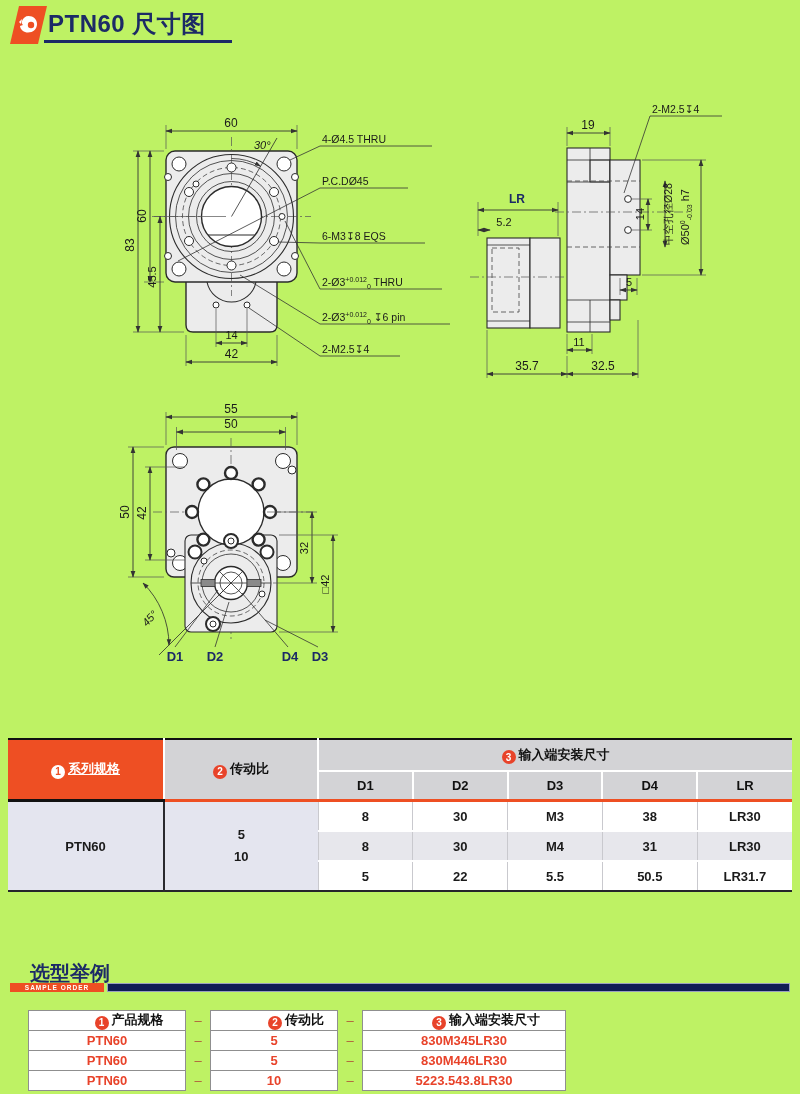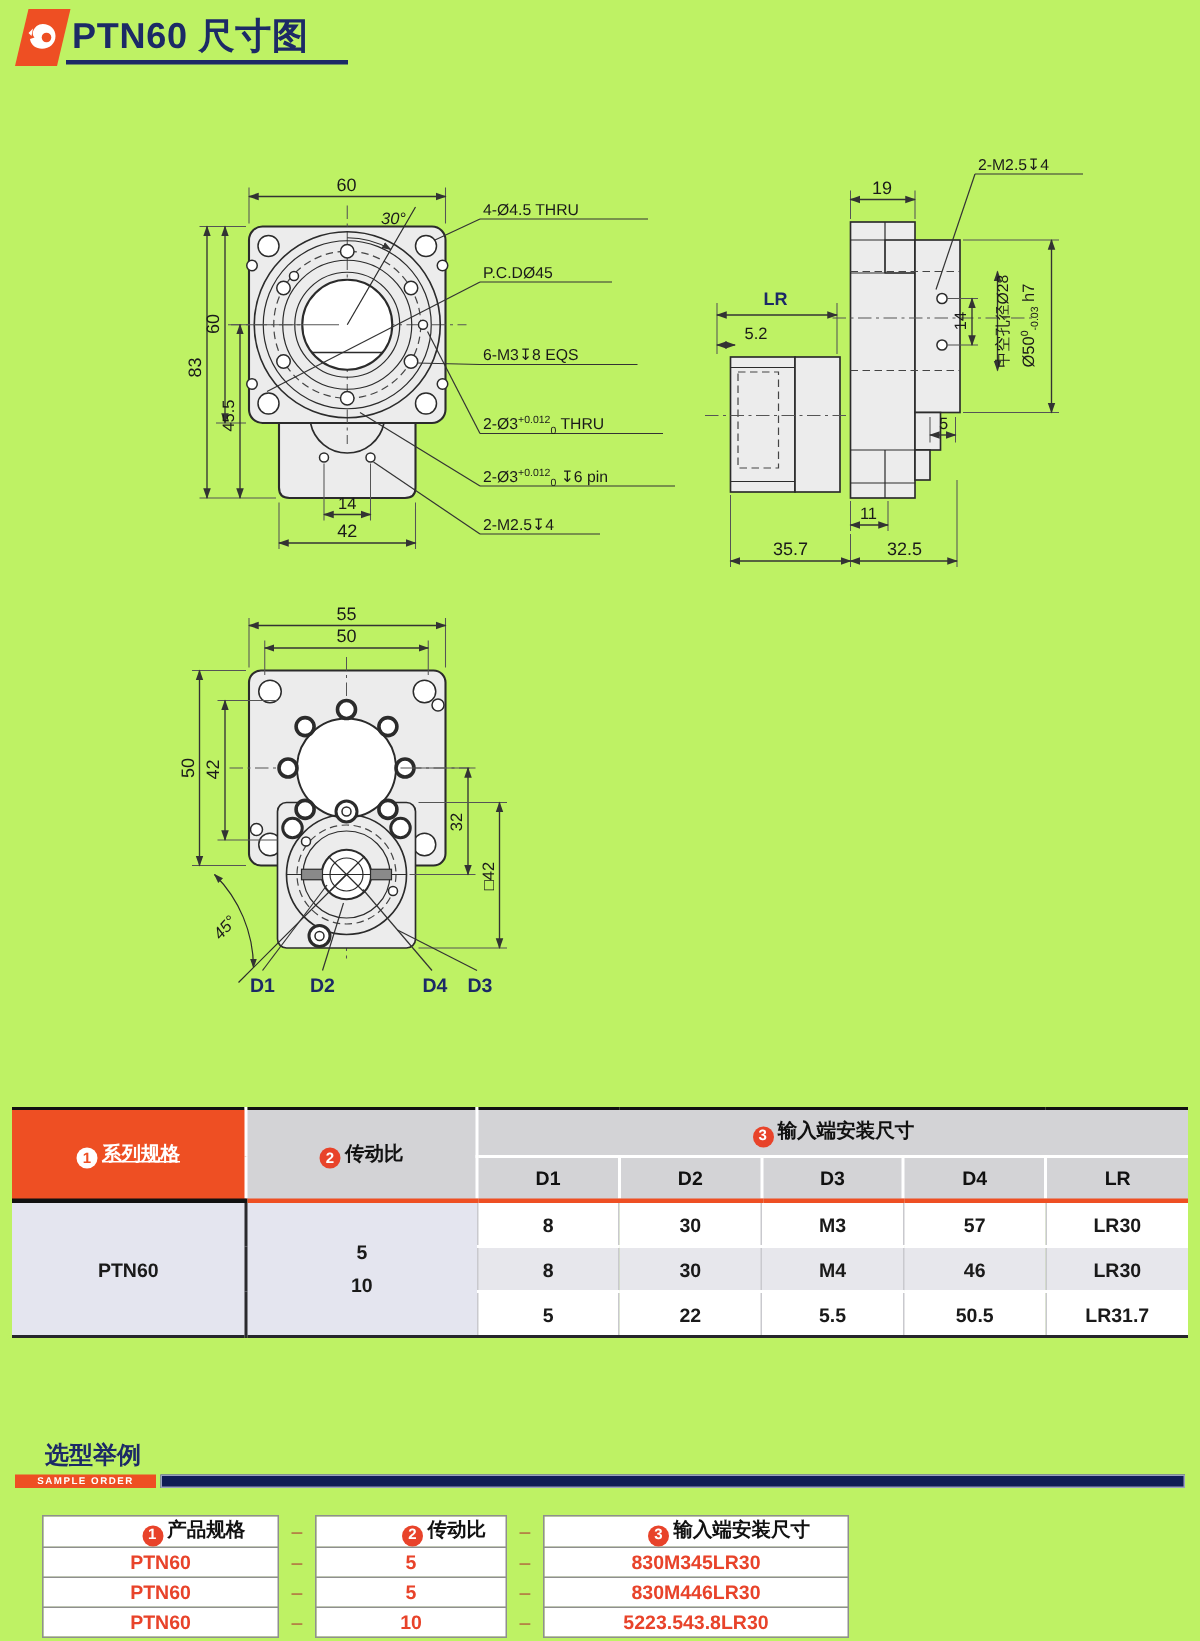--- a/index.html
+++ b/index.html
@@ -40,21 +40,21 @@
   .td-ratio{background:#e4e5ef;font-weight:bold;border-right:1px solid #c9c9ce;line-height:1.7;}
   .td-val{font-weight:bold;border-left:1px solid #c9c9ce;border-top:2px solid #fff;height:26px;font-size:12.5px;}
   .r-a{background:#fff;}
   .r-b{background:#e7e7ec;}
   .badge{display:inline-flex;align-items:center;justify-content:center;width:14px;height:14px;border-radius:50%;
          font-size:10px;font-weight:bold;margin-right:3px;vertical-align:-2px;}
   .badge-wo{background:#fff;color:#ee4f23;}
   .badge-ow{background:#e8432a;color:#fff;}
   
   .so{position:absolute;left:0;top:956px;width:800px;}
-  .so .so-title{position:absolute;left:30px;top:4px;font-size:16px;font-weight:bold;color:#1c2a66;}
+  .so .so-title{position:absolute;left:30px;top:4px;font-size:20px;font-weight:bold;color:#1c2a66;}
   .so .bar-o{position:absolute;left:10px;top:27px;width:94px;height:9px;background:#ee4f23;color:#fff;
              font-size:6.5px;font-weight:bold;text-align:center;line-height:9px;letter-spacing:1px;}
   .so .bar-n{position:absolute;left:107px;top:27px;width:683px;height:9px;background:#101d55;border:1px solid #9aa0c0;box-sizing:border-box;}
   .so-table{position:absolute;left:28px;top:54px;border-collapse:collapse;}
   .so-table td{text-align:center;font-size:13px;font-weight:bold;height:19px;padding:0 4px;}
   .so-table td.box{border:1px solid #8f8f8f;background:#fff;}
   .so-table td.conn{border:none;color:#b05a3a;width:16px;font-weight:normal;}
   .so-table td.hcell{color:#111;padding-left:48px;}
   .so-table td.rcell{color:#e8432a;}
   .w1{width:104px;} .w2{width:74px;} .w3{width:150px;}
@@ -376,28 +376,28 @@
     <tbody>
       <tr>
         <td class="td-series" rowspan="3">PTN60</td>
         <td class="td-ratio" rowspan="3">
           <div>5</div>
           <div>10</div>
         </td>
         <td class="td-val r-a">8</td>
         <td class="td-val r-a">30</td>
         <td class="td-val r-a">M3</td>
-        <td class="td-val r-a">57</td>
+        <td class="td-val r-a">38</td>
         <td class="td-val r-a">LR30</td>
       </tr>
       <tr>
         <td class="td-val r-b">8</td>
         <td class="td-val r-b">30</td>
         <td class="td-val r-b">M4</td>
-        <td class="td-val r-b">46</td>
+        <td class="td-val r-b">31</td>
         <td class="td-val r-b">LR30</td>
       </tr>
       <tr>
         <td class="td-val r-a">5</td>
         <td class="td-val r-a">22</td>
         <td class="td-val r-a">5.5</td>
         <td class="td-val r-a">50.5</td>
         <td class="td-val r-a">LR31.7</td>
       </tr>
     </tbody>

